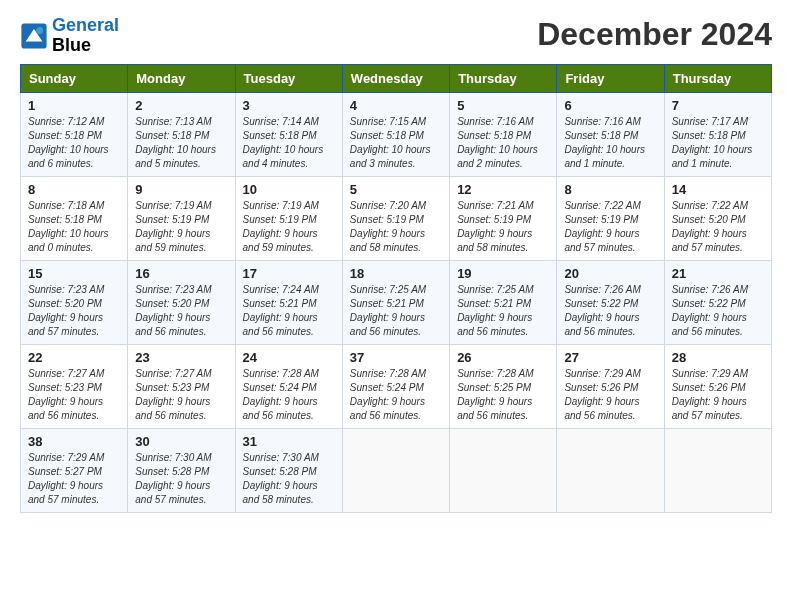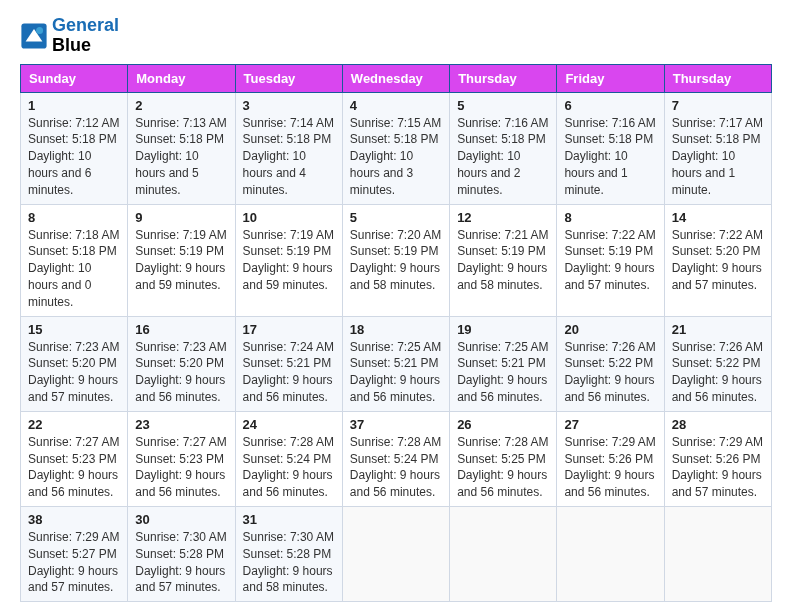--- a/index.html
+++ b/index.html
@@ -47,21 +47,21 @@
       font-size: 15px;
       color: #555;
       margin-top: 2px;
     }
     .calendar-table {
       width: 100%;
       border-collapse: collapse;
       margin-top: 6px;
     }
     .calendar-table th {
-      background: #d946ef;
+      background: #4d7c0f;
       color: #fff;
       text-align: left;
       padding: 6px 8px;
       font-size: 13px;
       font-weight: bold;
       border: 1px solid #1a5a9a;
     }
     .calendar-table td {
       vertical-align: top;
       border: 1px solid #d0d8e4;
@@ -79,23 +79,24 @@
       background: #fff;
     }
     .day-number {
       font-size: 13px;
       font-weight: bold;
       color: #222;
       display: block;
       margin-bottom: 2px;
     }
     .day-info {
-      font-size: 12px;
+      font-size: 10px;
       color: #333;
       line-height: 1.4;
+      font-style: italic;
     }
     .empty-cell {
       background: #f9f9f9 !important;
     }
   </style>
 </head>
 <body>
 
 <div class="header-area">
   <div class="logo">
@@ -103,20 +104,21 @@
       <rect x="2" y="2" width="36" height="36" rx="4" fill="#1a6db5"></rect>
       <polygon points="8,28 20,10 32,28" fill="white"></polygon>
       <circle cx="28" cy="12" r="5" fill="#3a9fd5"></circle>
     </svg>
     <div class="logo-text">
       <div><span>General</span></div>
       <div><span style="color:#000000">Blue</span></div>
     </div>
   </div>
   <div class="title-block">
+    <div class="month-title">December 2024</div>
   </div>
 </div>
 
 <table class="calendar-table">
   <thead>
     <tr>
     <th>Sunday</th>
         <th>Monday</th>
         <th>Tuesday</th>
         <th>Wednesday</th>

